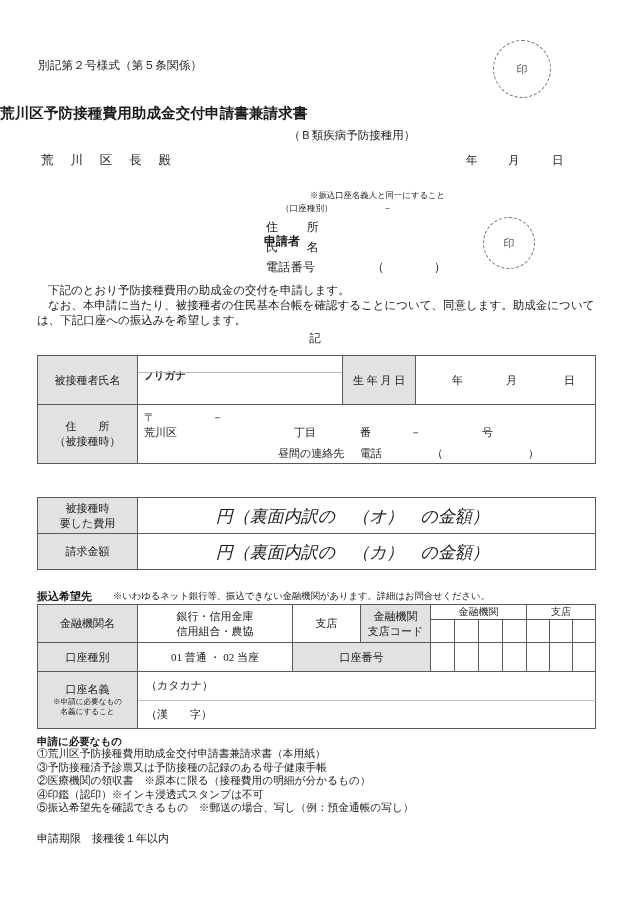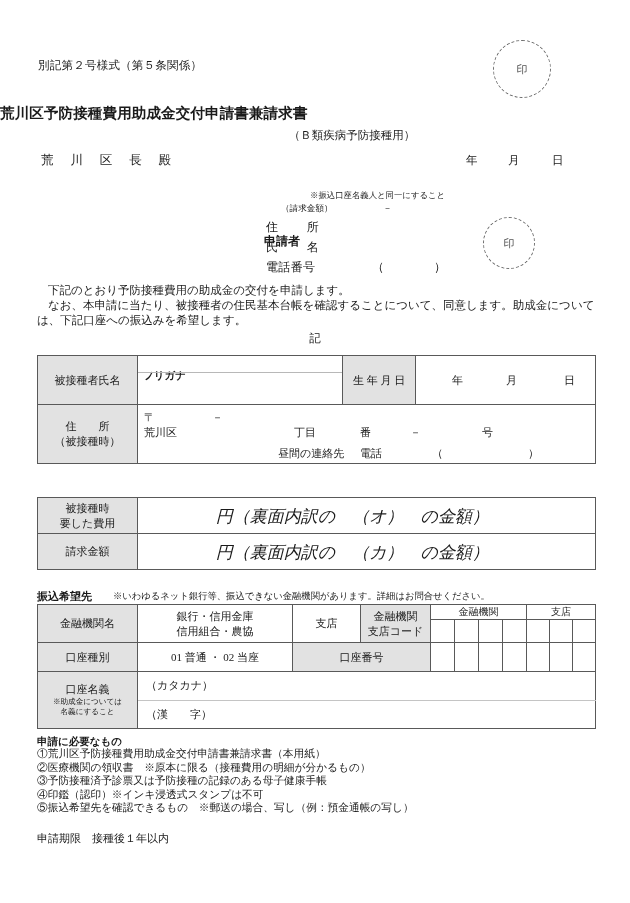--- a/index.html
+++ b/index.html
@@ -236,21 +236,21 @@
   <div class="abs" id="doc-title">荒川区予防接種費用助成金交付申請書兼請求書</div>
   <div class="abs" id="doc-subtitle">（Ｂ類疾病予防接種用）</div>
 
   <div class="abs" id="addressee">荒 川 区 長 殿</div>
   <div class="abs date-line" id="date-year">年</div>
   <div class="abs date-line" id="date-month">月</div>
   <div class="abs date-line" id="date-day">日</div>
 
   <div class="abs" id="applicant-label">申請者</div>
   <div class="abs" id="applicant-note">※振込口座名義人と同一にすること</div>
-  <div class="abs" id="postal-label">（請求金額）</div>
+  <div class="abs" id="postal-label">（口座種別）</div>
   <div class="abs" id="postal-dash">－</div>
 
   <div class="abs app-field-label" id="field-address">住　所</div>
   <div class="abs app-field-label" id="field-name">氏　名</div>
   <div class="abs app-field-label" id="field-phone">電話番号</div>
   <div class="abs" id="phone-open">（</div>
   <div class="abs" id="phone-close">）</div>
 
   <div class="abs seal-circle" id="seal-applicant">
     <span>印</span>
@@ -381,38 +381,38 @@
         <td class="code-box" style="height:28px !important"></td>
         <td class="code-box" style="height:28px !important"></td>
         <td class="code-box" style="height:28px !important"></td>
         <td class="code-box" style="height:28px !important"></td>
         <td class="code-box" style="height:28px !important"></td>
       </tr>
 
       <tr>
         <td class="hdrcell meigi-hdr" rowspan="2" style="height:56px">
           <span class="big">口座名義</span>
-          <span class="sub">※助成金については</span>
+          <span class="sub">※申請に必要なもの</span>
           <span class="sub">名義にすること</span>
         </td>
         <td class="kouza-name-cell" colspan="10" style="border-bottom:1px solid #c4c4c4;">
           <span>（カタカナ）</span>
         </td>
       </tr>
       <tr>
         <td class="kouza-name-cell" colspan="10" style="border-top:none;">
           <span>（漢　　字）</span>
         </td>
       </tr>
     </tbody>
   </table>
 
   <div class="abs" id="req-title">申請に必要なもの</div>
   <div class="abs" id="req-list">
     <div>①荒川区予防接種費用助成金交付申請書兼請求書（本用紙）</div>
+    <div>③予防接種済予診票又は予防接種の記録のある母子健康手帳</div>
     <div>②医療機関の領収書　※原本に限る（接種費用の明細が分かるもの）</div>
-    <div>③予防接種済予診票又は予防接種の記録のある母子健康手帳</div>
     <div>④印鑑（認印）※インキ浸透式スタンプは不可</div>
     <div>⑤振込希望先を確認できるもの　※郵送の場合、写し（例：預金通帳の写し）</div>
   </div>
   <div class="abs" id="deadline">申請期限　接種後１年以内</div>
 
 </div>
 
 </body></html>

